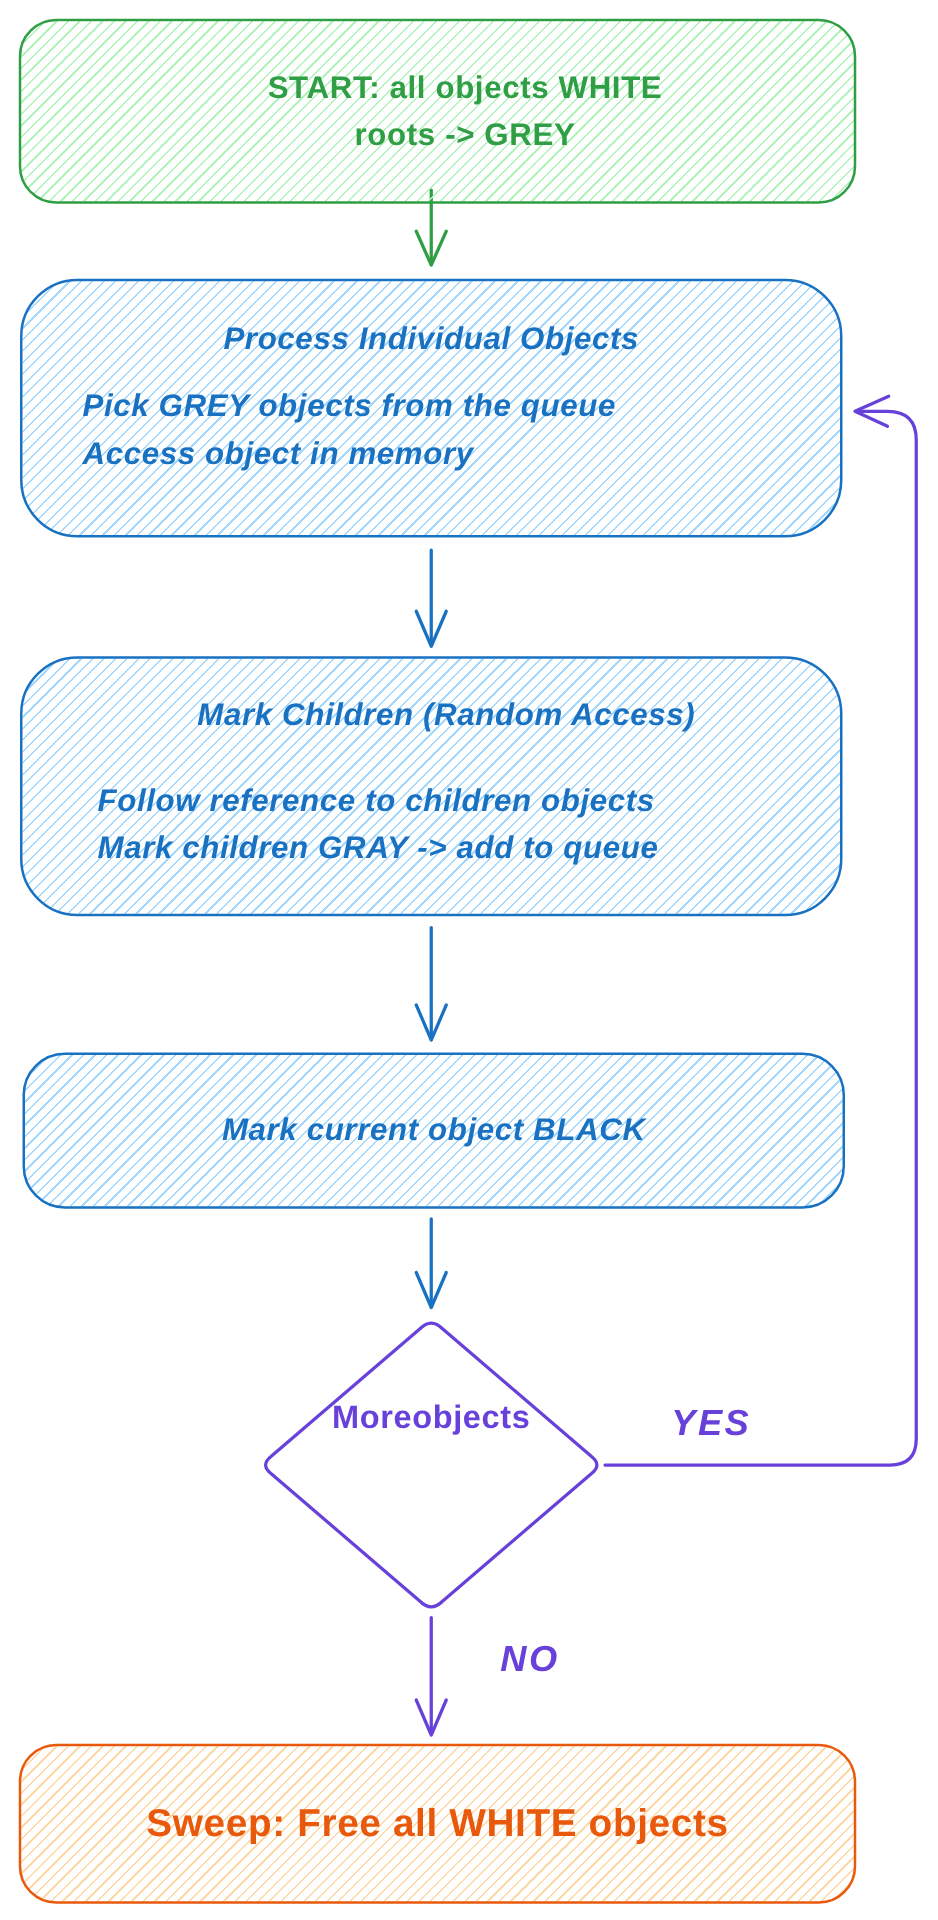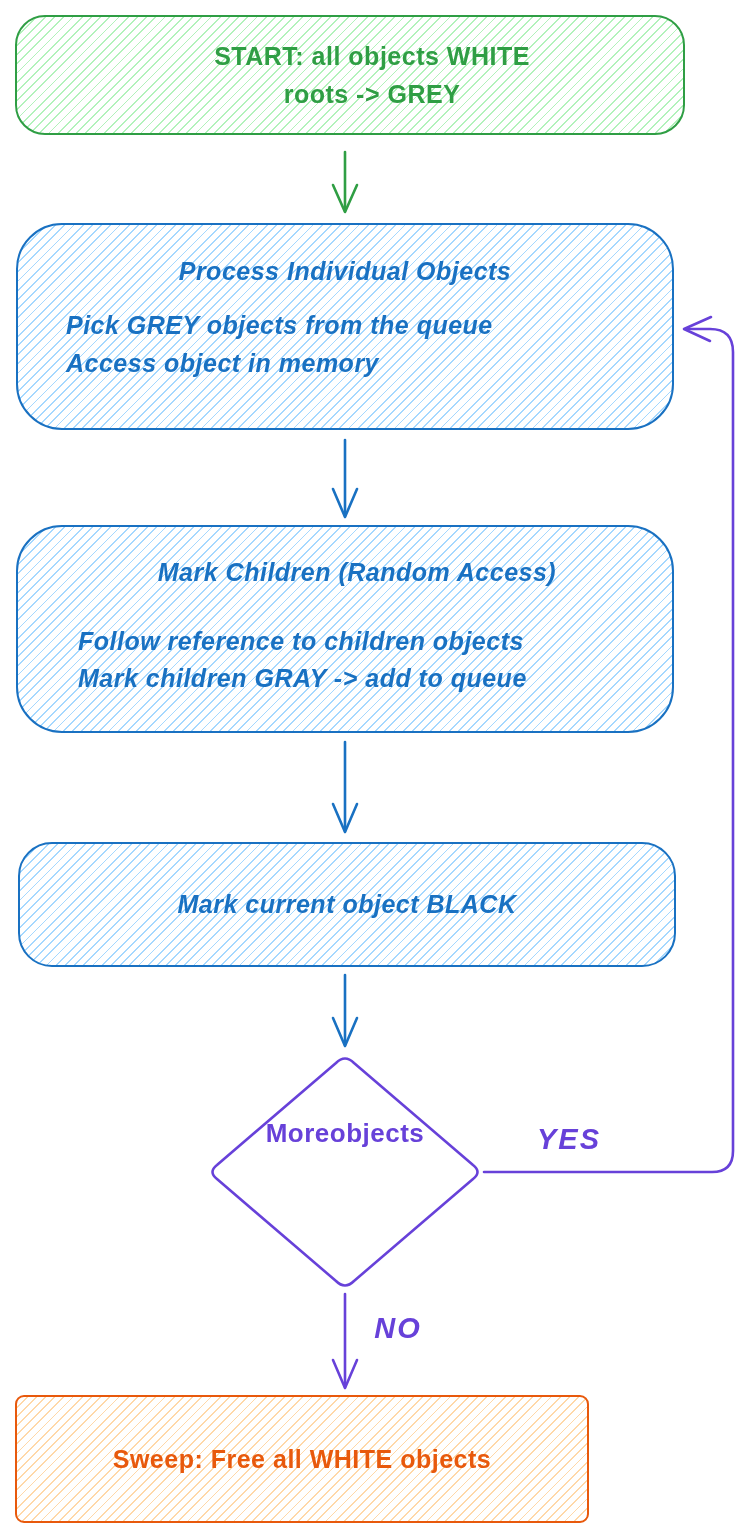--- a/index.html
+++ b/index.html
@@ -64,21 +64,21 @@
     font-weight: bold;
     letter-spacing: 0.5px;
   }
   .node-body {
     letter-spacing: 0.5px;
     font-weight: bold;
   }
 
   
   #start-node {
-    left: 15px; top: 15px; width: 670px; height: 120px;
+    left: 15px; top: 15px; width: 670px; height: 148px;
     border-color: var(--green);
     border-radius: 30px;
     color: var(--green);
     justify-content: center;
     font-size: 25px;
     line-height: 38px;
     padding-left: 44px;
   }
   
   #process-node {
@@ -106,26 +106,26 @@
   #black-node {
     left: 18px; top: 842px; width: 658px; height: 125px;
     border-color: var(--blue);
     border-radius: 34px;
     color: var(--blue);
     justify-content: center;
     font-size: 25px;
   }
   
   #sweep-node {
-    left: 15px; top: 1395px; width: 574px; height: 128px;
+    left: 15px; top: 1395px; width: 670px; height: 128px;
     border-color: var(--orange);
-    border-radius: 9px;
+    border-radius: 30px;
     color: var(--orange);
     justify-content: center;
-    font-size: 25px;
+    font-size: 31px;
   }
   
   #decision-text {
     position: absolute;
     left: 245px; top: 1113px; width: 200px; height: 120px;
     color: var(--violet);
     display: flex;
     justify-content: center;
     text-align: center;
     font-size: 26px;
@@ -135,21 +135,21 @@
   }
   .edge-label {
     position: absolute;
     color: var(--violet);
     font-size: 29px;
     font-weight: bold;
     font-style: italic;
     letter-spacing: 2px;
   }
   #yes-label { left: 521px; top: 1123px; width: 80px; text-align: right; }
-  #no-label  { left: 366px; top: 1312px; width: 64px; text-align: center; }
+  #no-label  { left: 392px; top: 1312px; width: 64px; text-align: center; }
 
   
   .stroke-green  { stroke: var(--green); }
   .stroke-blue   { stroke: var(--blue); }
   .stroke-violet { stroke: var(--violet); }
   .connector {
     fill: none;
     stroke-width: 2.6px;
     stroke-linecap: round;
     stroke-linejoin: round;

